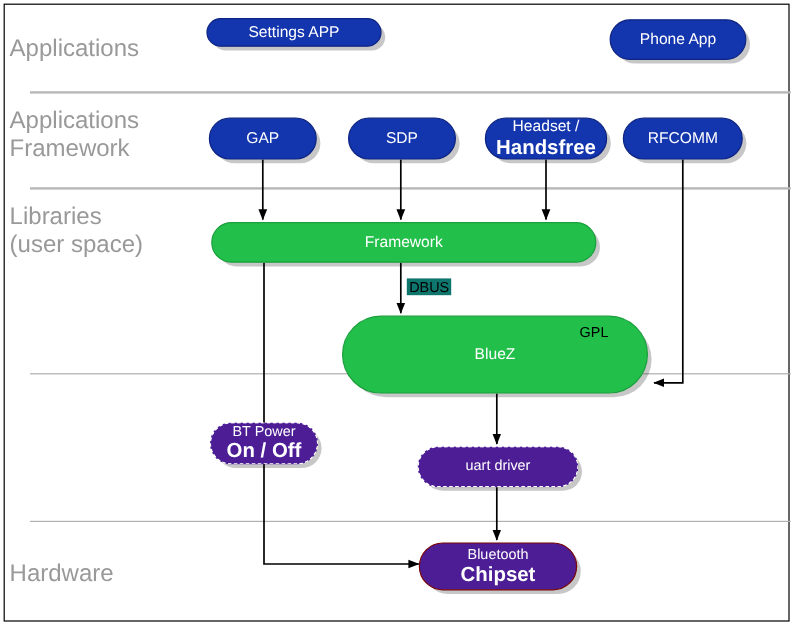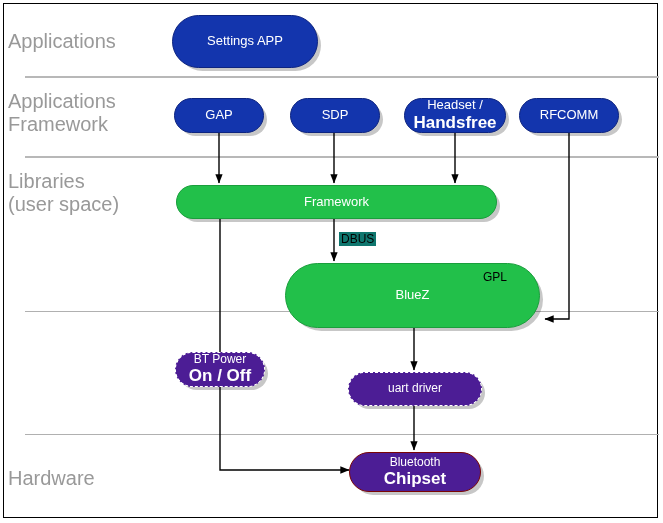--- a/index.html
+++ b/index.html
@@ -152,24 +152,27 @@
 
     <path d="M334,219 L334,261" stroke="#000000" stroke-width="1.4" fill="none" marker-end="url(#arrowhead)"></path>
 
     <path d="M220,219 L220,470 L349,470" stroke="#000000" stroke-width="1.4" fill="none" marker-end="url(#arrowhead)"></path>
 
     <path d="M414,328 L414,370" stroke="#000000" stroke-width="1.4" fill="none" marker-end="url(#arrowhead)"></path>
 
     <path d="M414,406 L414,450" stroke="#000000" stroke-width="1.4" fill="none" marker-end="url(#arrowhead)"></path>
   </svg>
 
-  <div class="node blue" style="left:172px; top:15px; width:146px; height:53px;">
+  <div class="node blue" style="left:172px; top:15px; width:146px; height:24px;">
     <span class="node-text">Settings APP</span>
   </div>
 
+  <div class="node blue" style="left:508px; top:16px; width:114px; height:34px;">
+    <span class="node-text">Phone App</span>
+  </div>
 
   <div class="node blue" style="left:174px; top:98px; width:90px; height:35px;">
     <span class="node-text">GAP</span>
   </div>
 
   <div class="node blue" style="left:290px; top:98px; width:90px; height:35px;">
     <span class="node-text">SDP</span>
   </div>
 
   <div class="node blue" style="left:404px; top:98px; width:102px; height:35px;">

